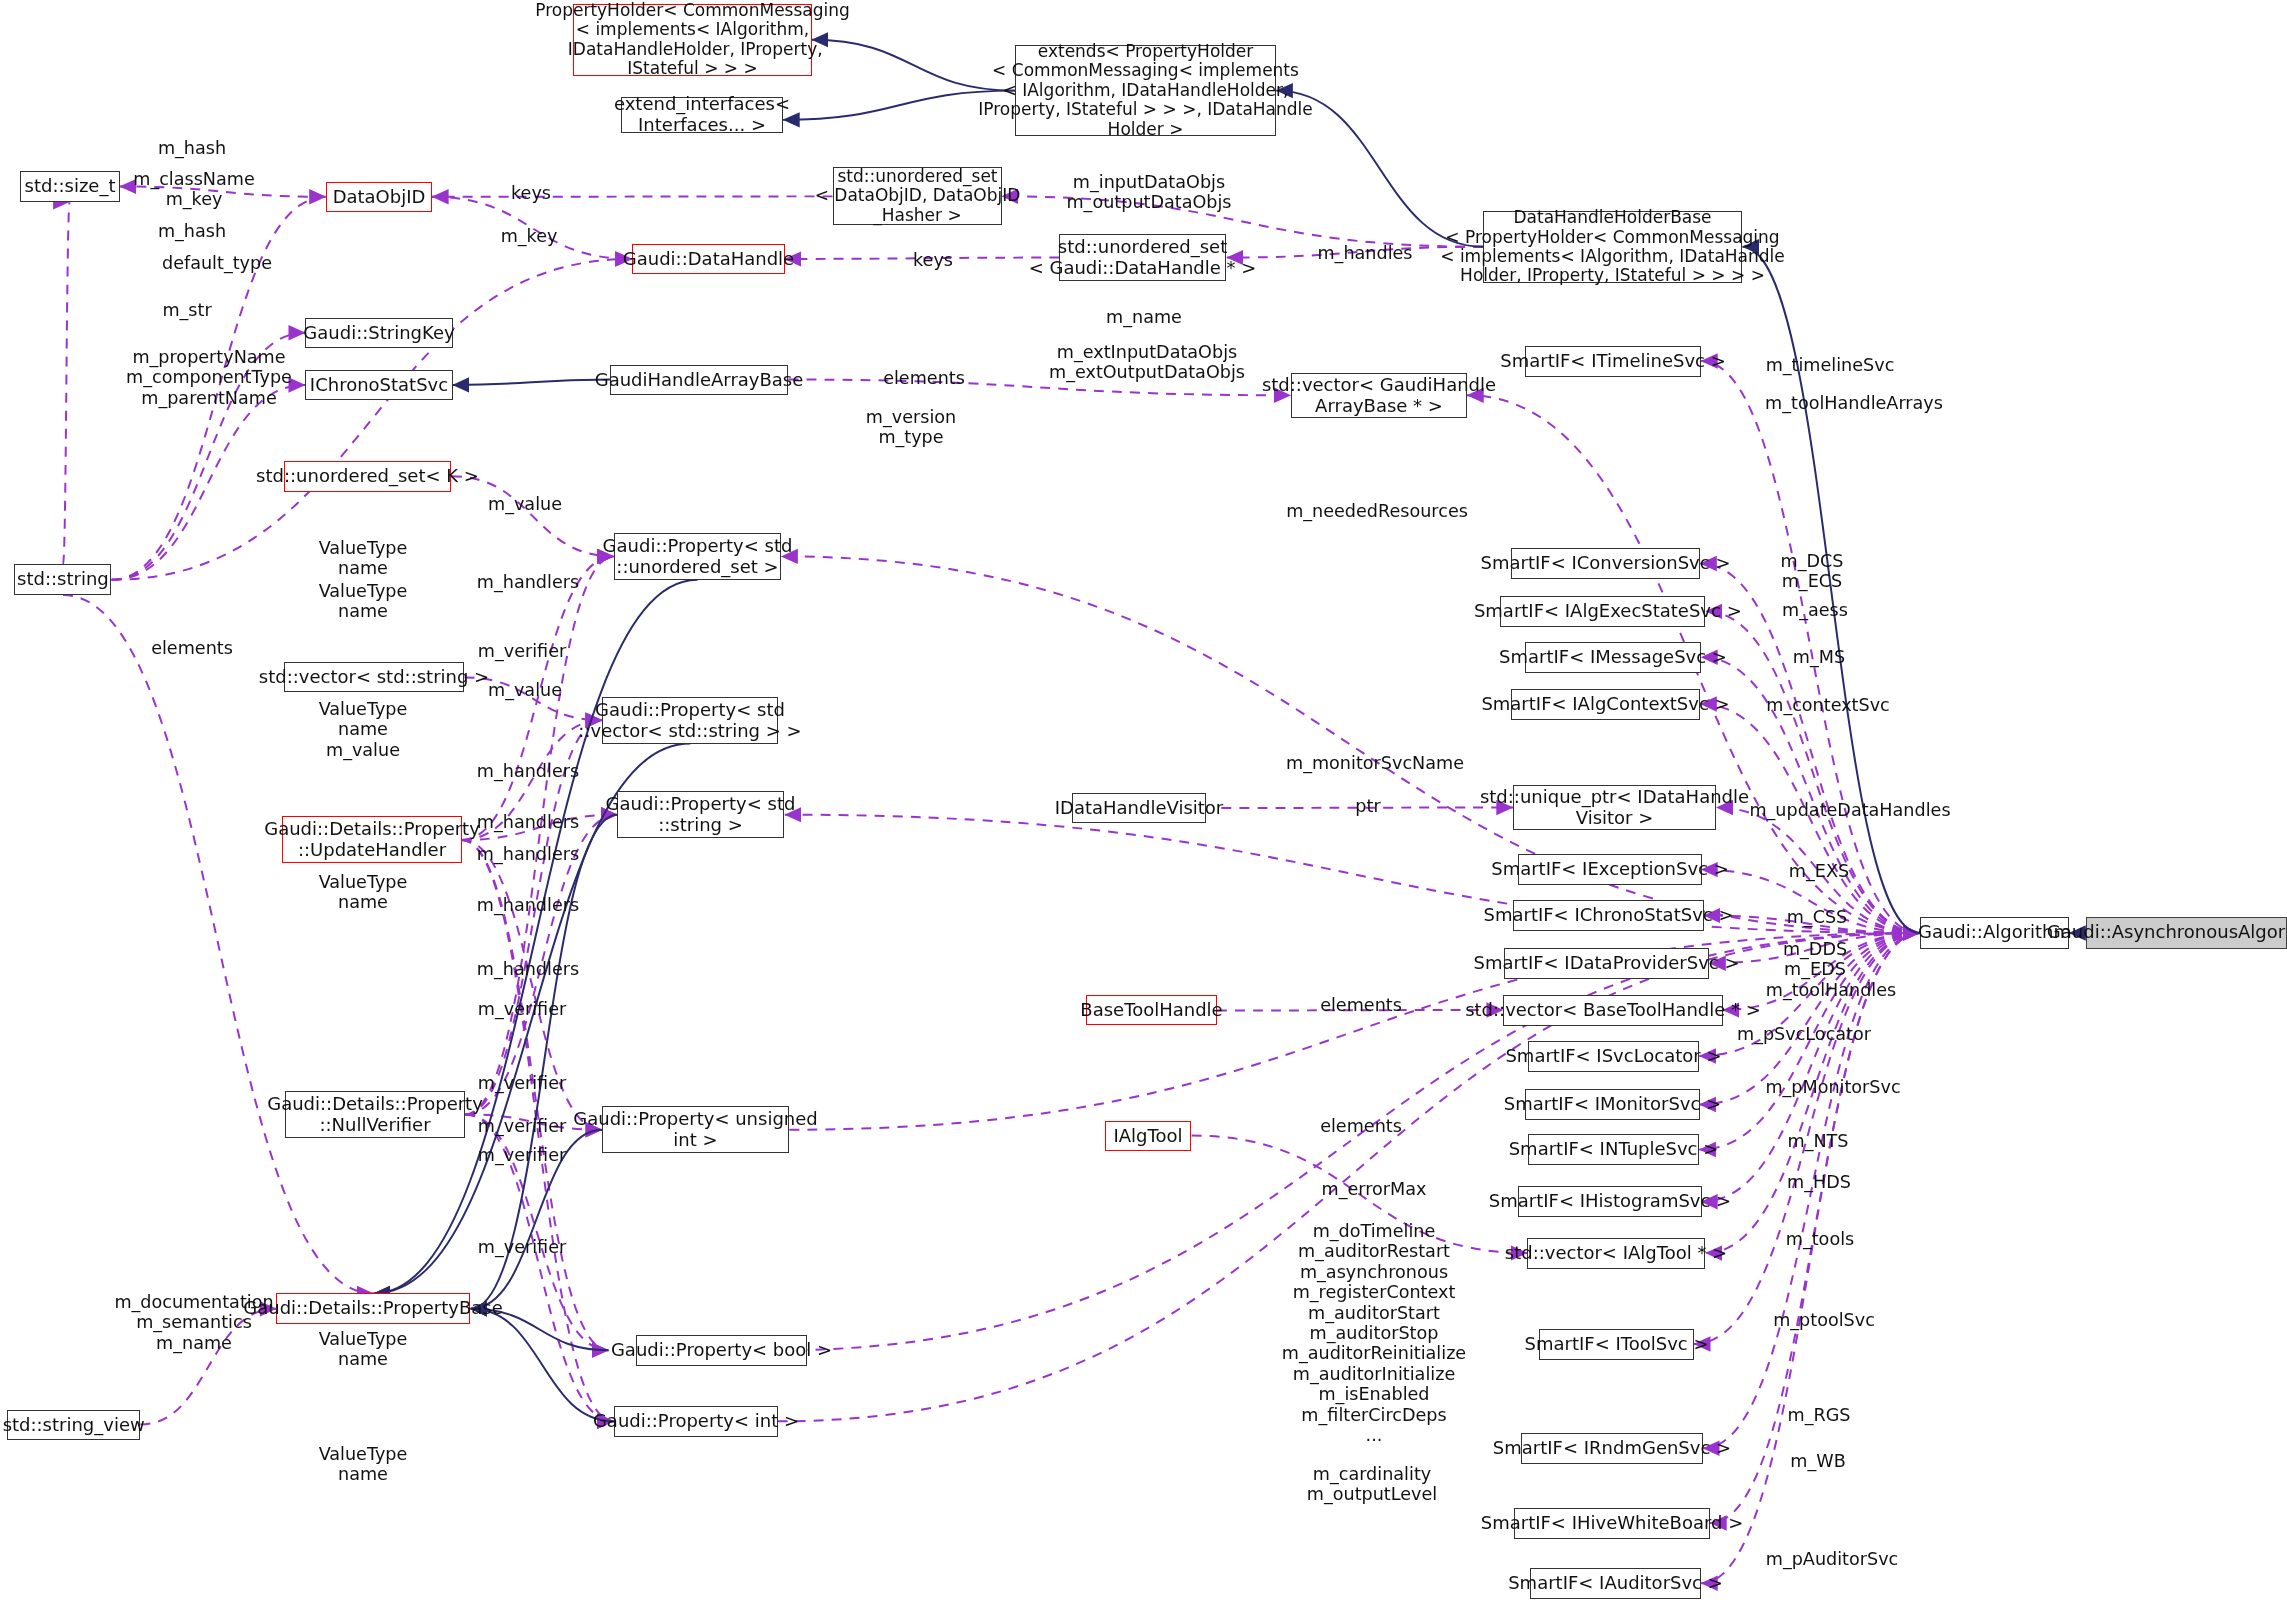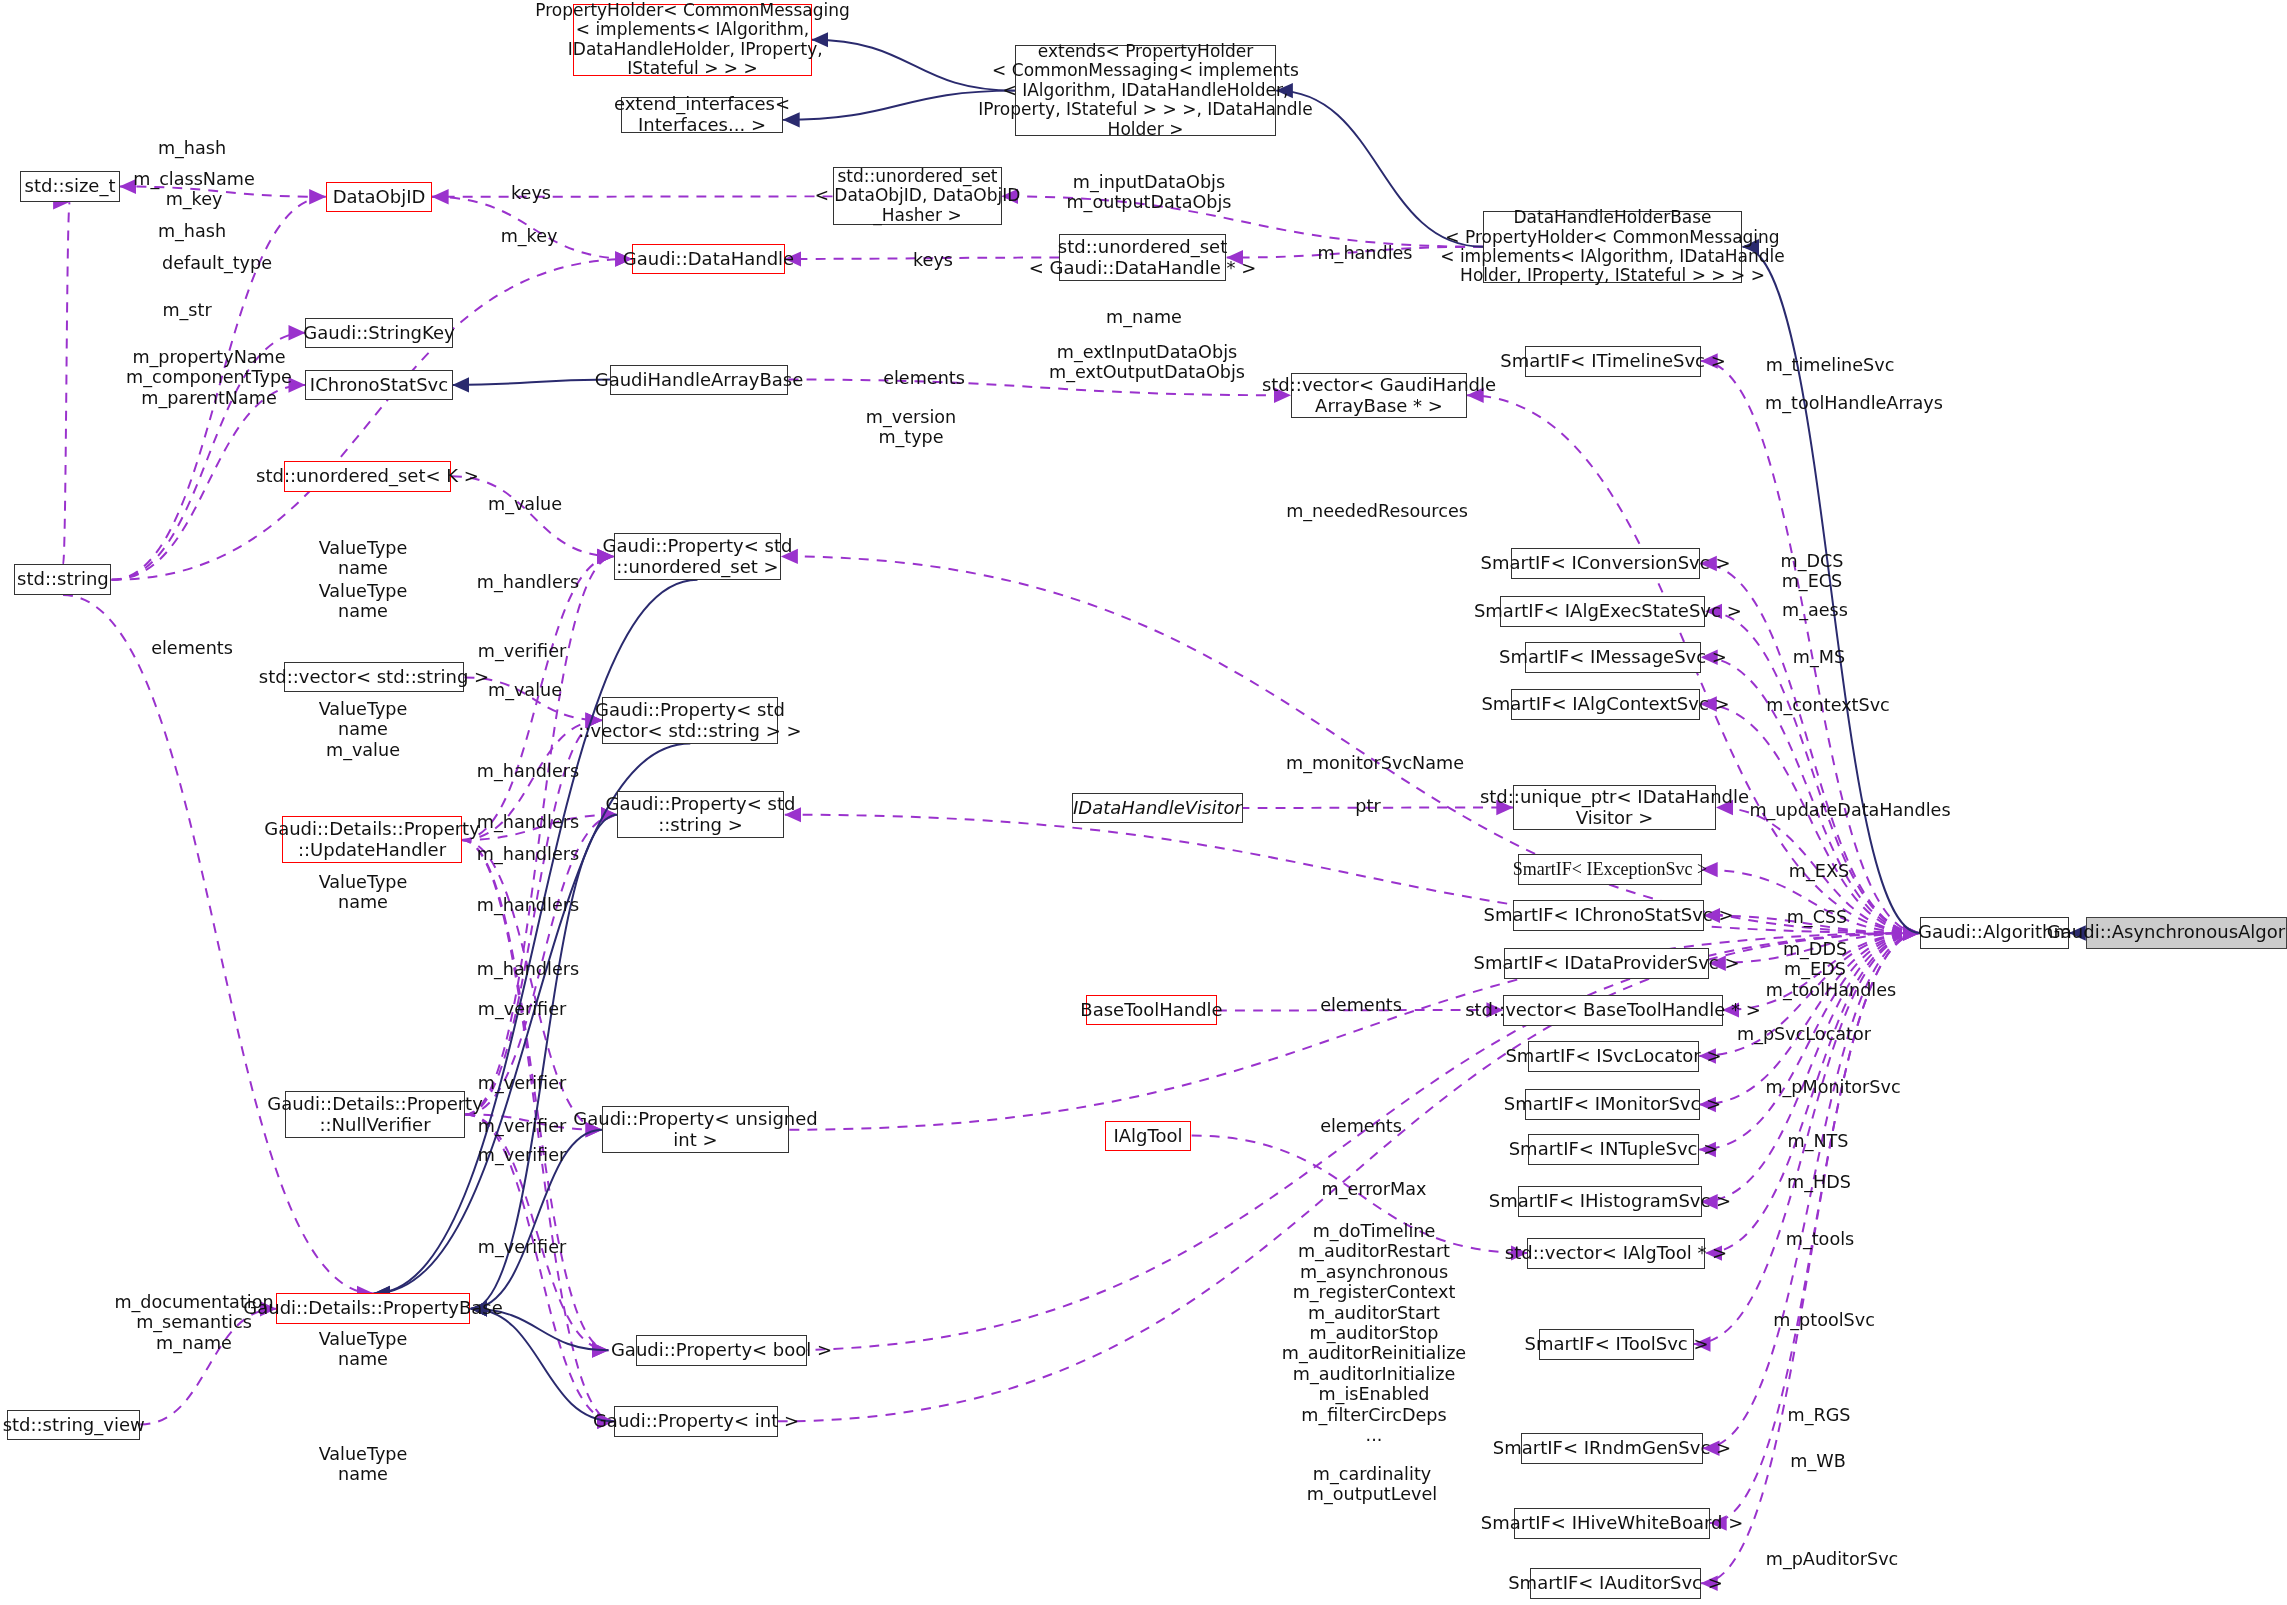--- a/index.html
+++ b/index.html
@@ -135,28 +135,28 @@
       <div class="node red" style="left: 284px; top: 461px; width: 167px; height: 31px;">std::unordered_set&lt; K &gt;</div>
       <div class="node" style="left: 614px; top: 533px; width: 167px; height: 47px;">Gaudi::Property&lt; std
 ::unordered_set &gt;</div>
       <div class="node" style="left: 1511px; top: 548px; width: 189px; height: 31px;">SmartIF&lt; IConversionSvc &gt;</div>
       <div class="node" style="left: 1500px; top: 596px; width: 205px; height: 31px; padding-left: 16px;">SmartIF&lt; IAlgExecStateSvc &gt;</div>
       <div class="node" style="left: 284px; top: 662px; width: 180px; height: 30px;">std::vector&lt; std::string &gt;</div>
       <div class="node" style="left: 1525px; top: 642px; width: 176px; height: 31px;">SmartIF&lt; IMessageSvc &gt;</div>
       <div class="node" style="left: 602px; top: 697px; width: 176px; height: 47px;">Gaudi::Property&lt; std
 ::vector&lt; std::string &gt; &gt;</div>
       <div class="node" style="left: 1511px; top: 689px; width: 189px; height: 31px;">SmartIF&lt; IAlgContextSvc &gt;</div>
-      <div class="node" style="left: 1072px; top: 793px; width: 171px; height: 30px; font-style: italic;">IDataHandleVisitor</div>
+      <div class="node" style="left: 1072px; top: 793px; width: 134px; height: 30px;">IDataHandleVisitor</div>
       <div class="node" style="left: 1513px; top: 785px; width: 203px; height: 45px;">std::unique_ptr&lt; IDataHandle
 Visitor &gt;</div>
       <div class="node" style="left: 617px; top: 791px; width: 167px; height: 47px;">Gaudi::Property&lt; std
 ::string &gt;</div>
       <div class="node red" style="left: 282px; top: 816px; width: 180px; height: 47px;">Gaudi::Details::Property
 ::UpdateHandler</div>
-      <div class="node" style="left: 1518px; top: 854px; width: 184px; height: 31px; font-family: Liberation Serif, serif;">SmartIF&lt; IExceptionSvc &gt;</div>
+      <div class="node" style="left: 1518px; top: 854px; width: 184px; height: 31px;">SmartIF&lt; IExceptionSvc &gt;</div>
       <div class="node" style="left: 1513px; top: 900px; width: 191px; height: 31px;">SmartIF&lt; IChronoStatSvc &gt;</div>
       <div class="node" style="left: 1504px; top: 948px; width: 205px; height: 31px;">SmartIF&lt; IDataProviderSvc &gt;</div>
       <div class="node red" style="left: 1086px; top: 995px; width: 131px; height: 30px;">BaseToolHandle</div>
       <div class="node" style="left: 1503px; top: 995px; width: 220px; height: 31px;">std::vector&lt; BaseToolHandle * &gt;</div>
       <div class="node" style="left: 1528px; top: 1041px; width: 171px; height: 31px;">SmartIF&lt; ISvcLocator &gt;</div>
       <div class="node" style="left: 285px; top: 1091px; width: 180px; height: 47px;">Gaudi::Details::Property
 ::NullVerifier</div>
       <div class="node" style="left: 1525px; top: 1089px; width: 175px; height: 31px;">SmartIF&lt; IMonitorSvc &gt;</div>
       <div class="node" style="left: 602px; top: 1106px; width: 187px; height: 47px;">Gaudi::Property&lt; unsigned
 int &gt;</div>

